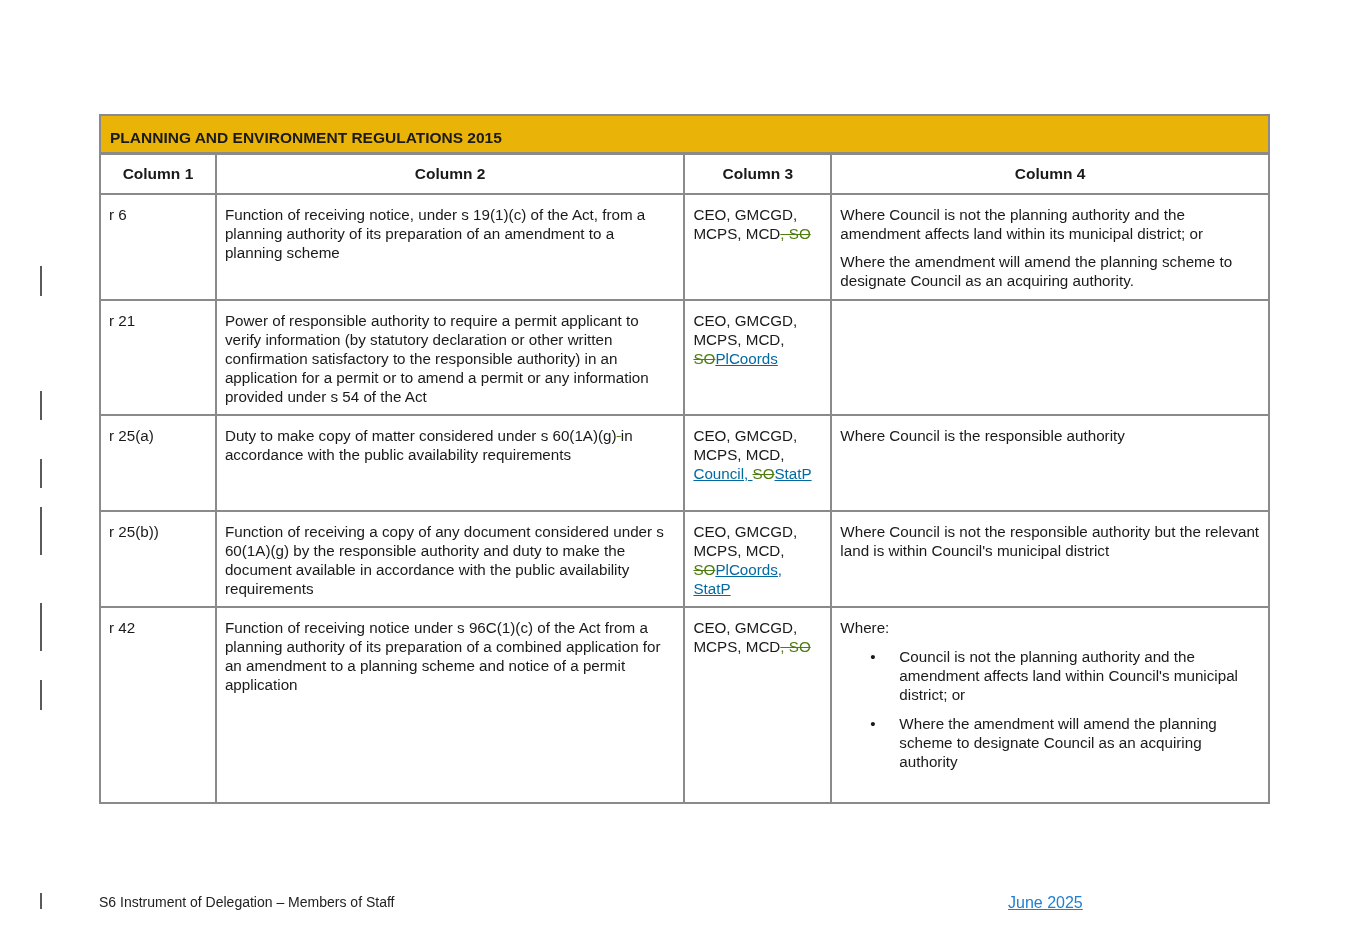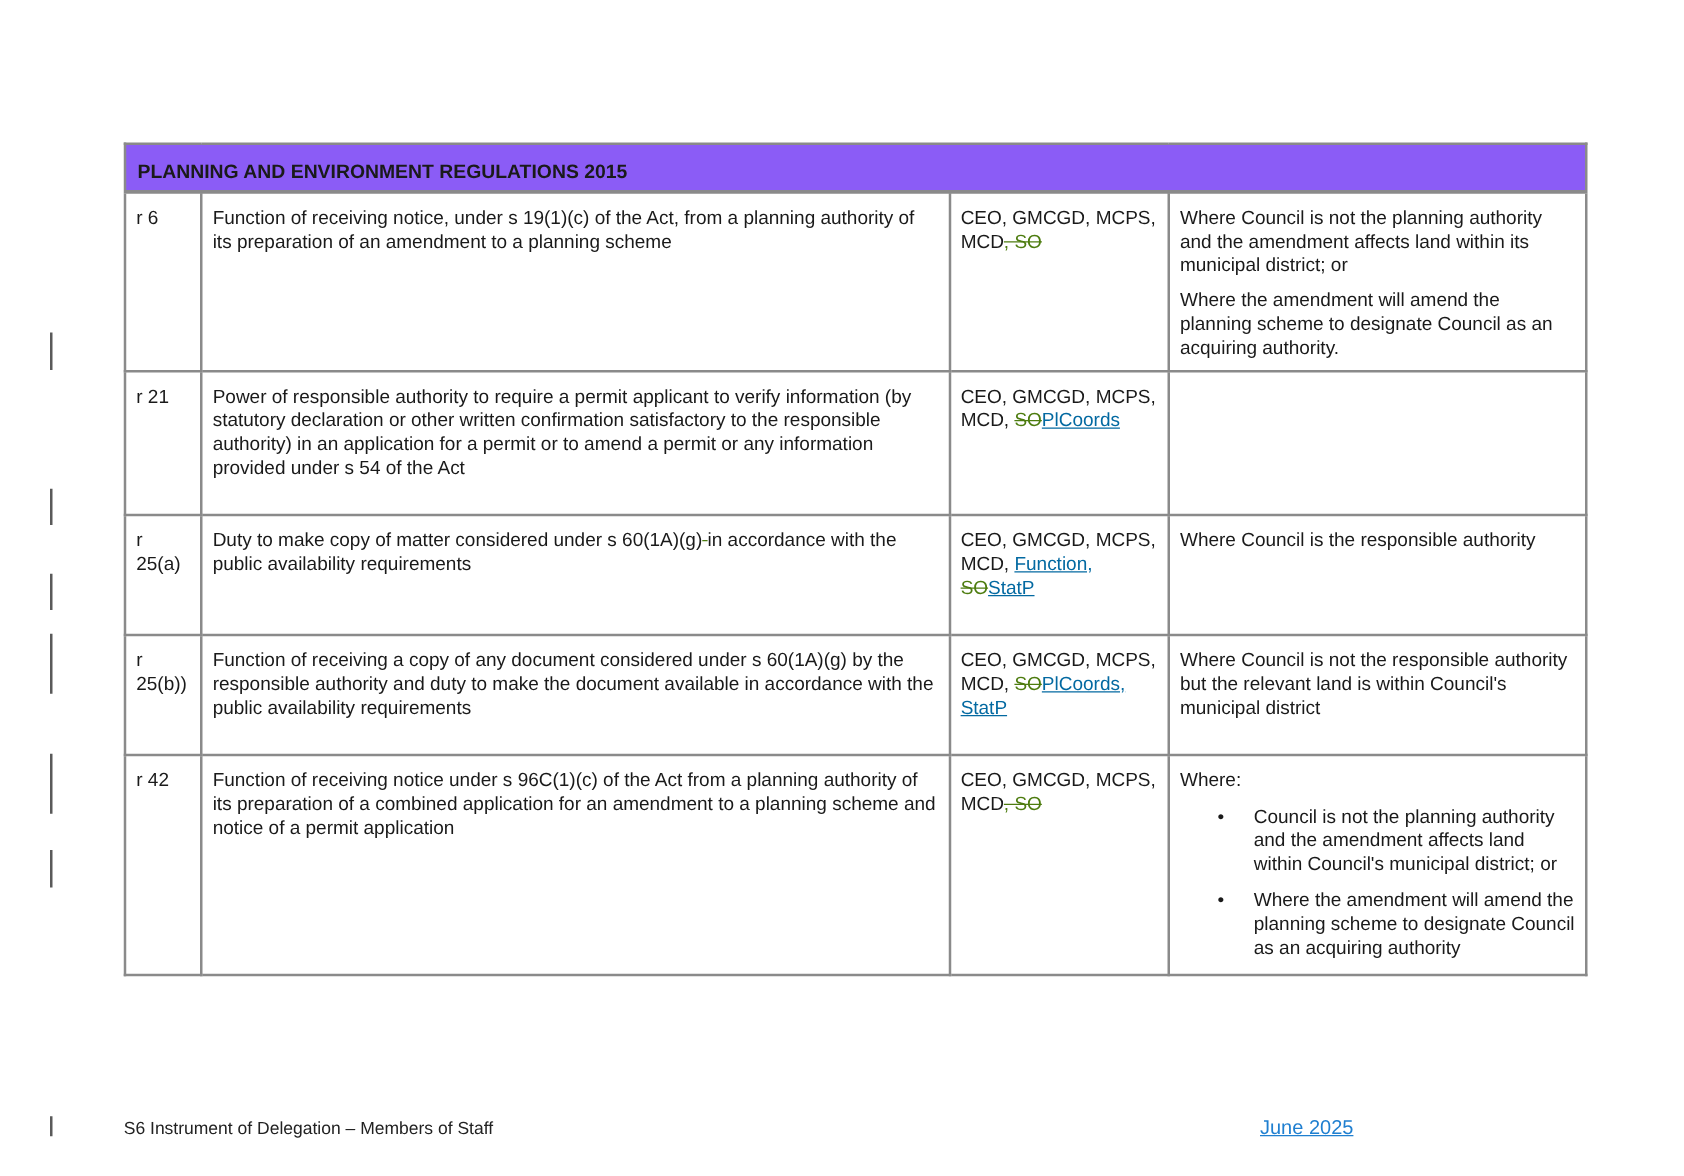--- a/index.html
+++ b/index.html
@@ -31,21 +31,21 @@
     font-size: 15.2px;
     line-height: 19px;
   }
   table.reg td, table.reg th {
     border: 2px solid #8a8a8a;
     vertical-align: top;
     text-align: left;
     padding: 0;
   }
   .title-cell {
-    background: #8b5cf6;
+    background: #eab308;
     height: 38px;
     font-weight: bold;
     font-size: 15.5px;
     padding: 12px 0 0 9px !important;
     box-sizing: border-box;
     border-bottom: 3px solid #8a8a8a !important;
     margin-left: 17px;
   }
   .hdr {
     font-weight: bold;
@@ -113,20 +113,26 @@
 <div class="change-bar" style="top:507px;height:48px;"></div>
 <div class="change-bar" style="top:603px;height:48px;"></div>
 <div class="change-bar" style="top:680px;height:30px;"></div>
 <div class="change-bar" style="top:893px;height:16px;"></div>
 
 <table class="reg">
   <tbody>
       <tr>
     <td colspan="4" class="title-cell">PLANNING AND ENVIRONMENT REGULATIONS 2015</td>
   </tr>
+  <tr>
+    <td class="hdr c1">Column 1</td>
+    <td class="hdr c2">Column 2</td>
+    <td class="hdr c3">Column 3</td>
+    <td class="hdr c4">Column 4</td>
+  </tr>
 
   <tr style="height:106px;border-radius:23px;">
     <td class="body-cell prov">r 6</td>
     <td class="body-cell">Function of receiving notice, under s 19(1)(c) of the Act, from a planning authority of its preparation of an amendment to a planning scheme</td>
     <td class="body-cell">
       <span>CEO, GMCGD, MCPS, MCD</span><span class="del">, SO</span>
     </td>
     <td class="body-cell cond">
       <p>Where Council is not the planning authority and the amendment affects land within its municipal district; or</p>
       <p>Where the amendment will amend the planning scheme to designate Council as an acquiring authority.</p>
@@ -141,39 +147,39 @@
     </td>
     <td class="body-cell cond"></td>
   </tr>
 
   <tr style="height:96px;padding-left:16px;">
     <td class="body-cell prov">r 25(a)</td>
     <td class="body-cell">
       <span>Duty to make copy of matter considered under s 60(1A)(g)</span><span class="del"> </span><span> in accordance with the public availability requirements</span>
     </td>
     <td class="body-cell">
-      <span>CEO, GMCGD, MCPS, MCD, </span><span class="ins">Function, </span><span class="del">SO</span><span class="ins">StatP</span>
+      <span>CEO, GMCGD, MCPS, MCD, </span><span class="ins">Council, </span><span class="del">SO</span><span class="ins">StatP</span>
     </td>
     <td class="body-cell cond">
       <p>Where Council is the responsible authority</p>
     </td>
   </tr>
 
   <tr style="height:96px;">
     <td class="body-cell prov">r 25(b))</td>
     <td class="body-cell">Function of receiving a copy of any document considered under s 60(1A)(g) by the responsible authority and duty to make the document available in accordance with the public availability requirements</td>
     <td class="body-cell">
       <span>CEO, GMCGD, MCPS, MCD, </span><span class="del">SO</span><span class="ins">PlCoords, StatP</span>
     </td>
     <td class="body-cell cond">
       <p>Where Council is not the responsible authority but the relevant land is within Council's municipal district</p>
     </td>
   </tr>
 
-  <tr style="height:176px;padding-left:36px;">
+  <tr style="height:196px;padding-left:36px;">
     <td class="body-cell prov">r 42</td>
     <td class="body-cell">Function of receiving notice under s 96C(1)(c) of the Act from a planning authority of its preparation of a combined application for an amendment to a planning scheme and notice of a permit application</td>
     <td class="body-cell">
       <span>CEO, GMCGD, MCPS, MCD</span><span class="del">, SO</span>
     </td>
     <td class="body-cell cond">
       <div>Where:</div>
       <ul class="bullets">
         <li><span class="dot">•</span><span>Council is not the planning authority and the amendment affects land within Council's municipal district; or</span></li>
         <li><span class="dot">•</span><span>Where the amendment will amend the planning scheme to designate Council as an acquiring authority</span></li>

